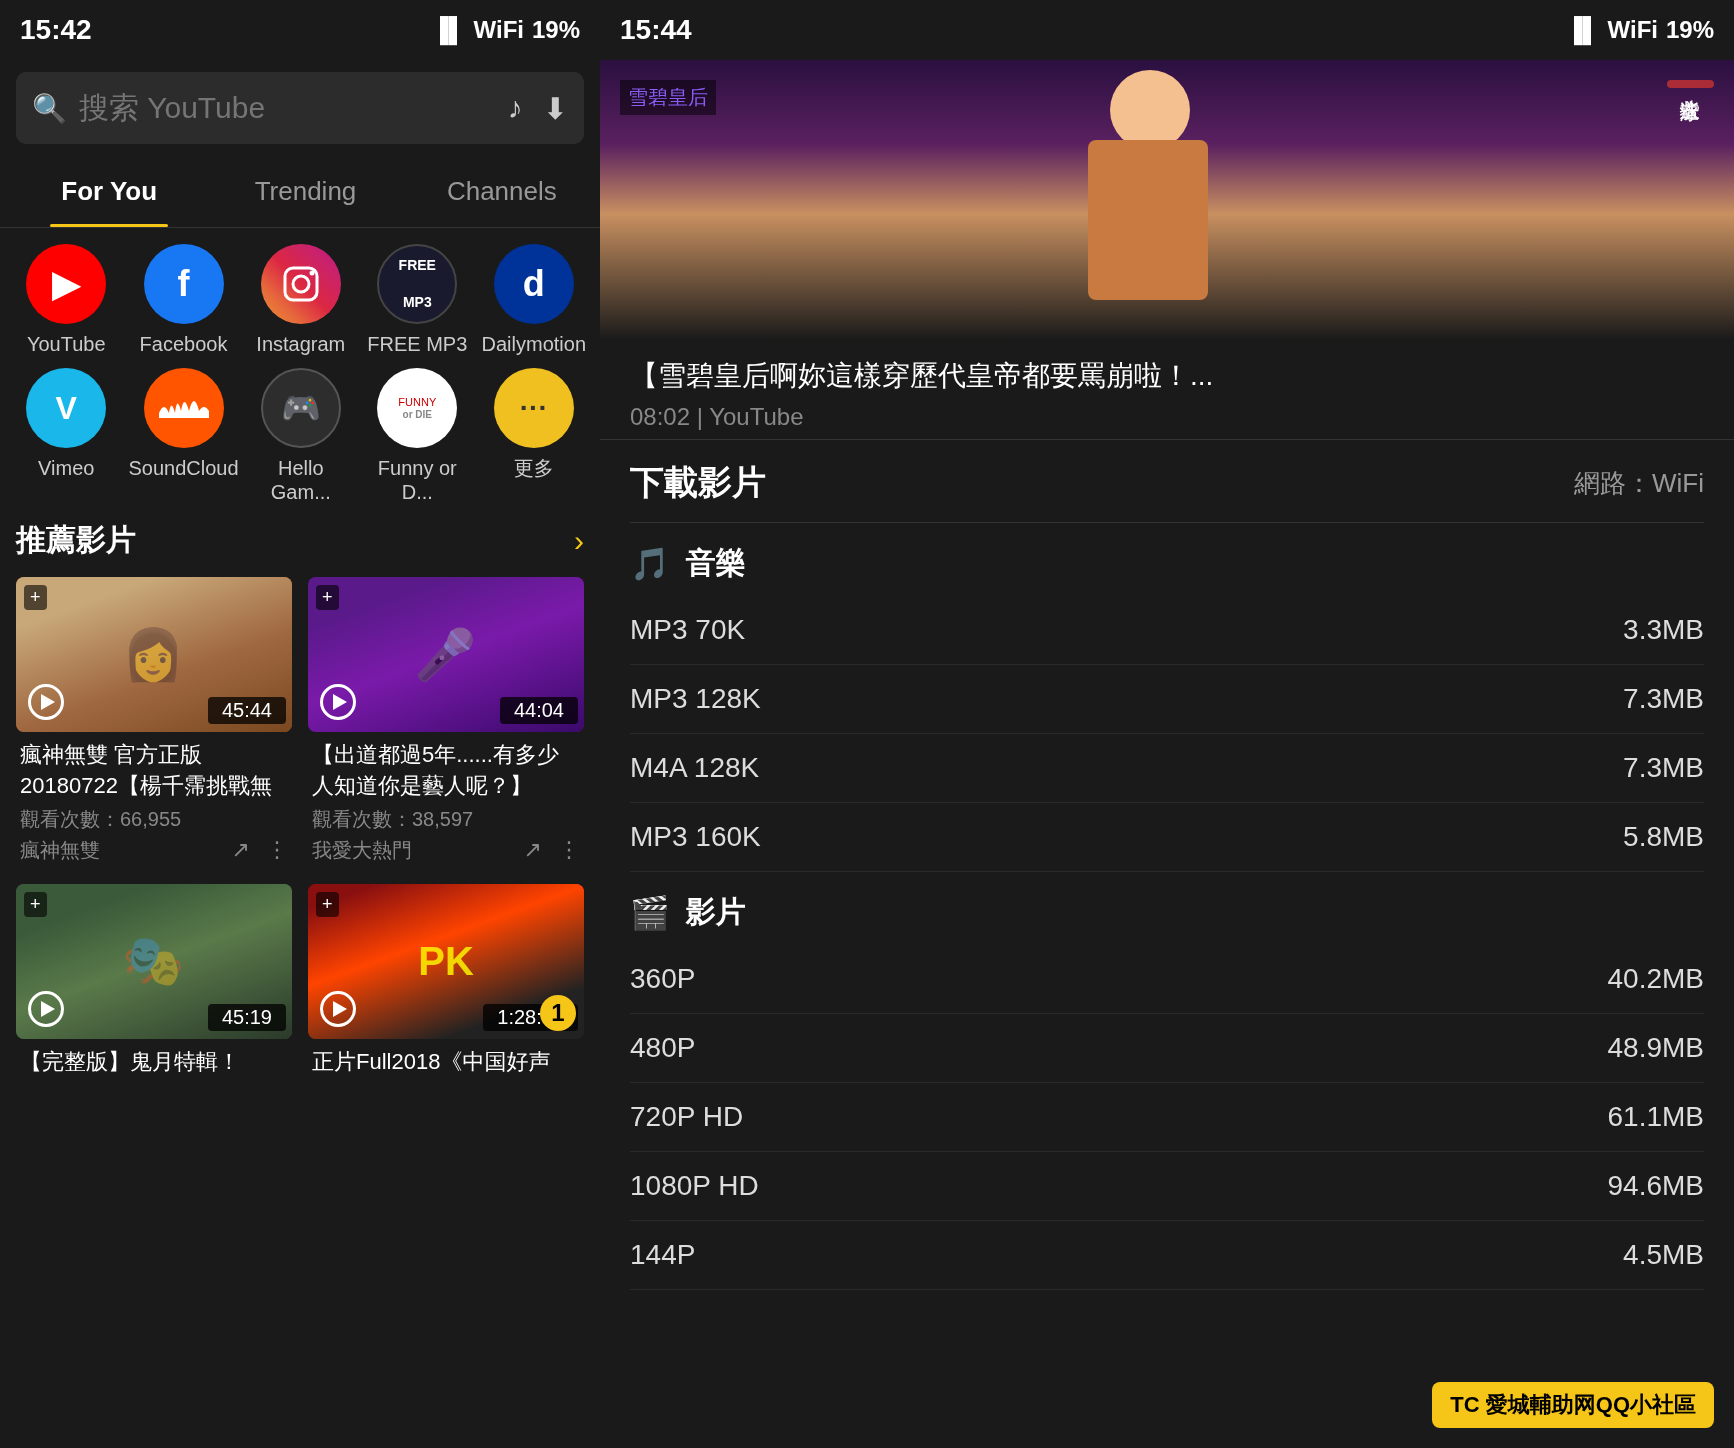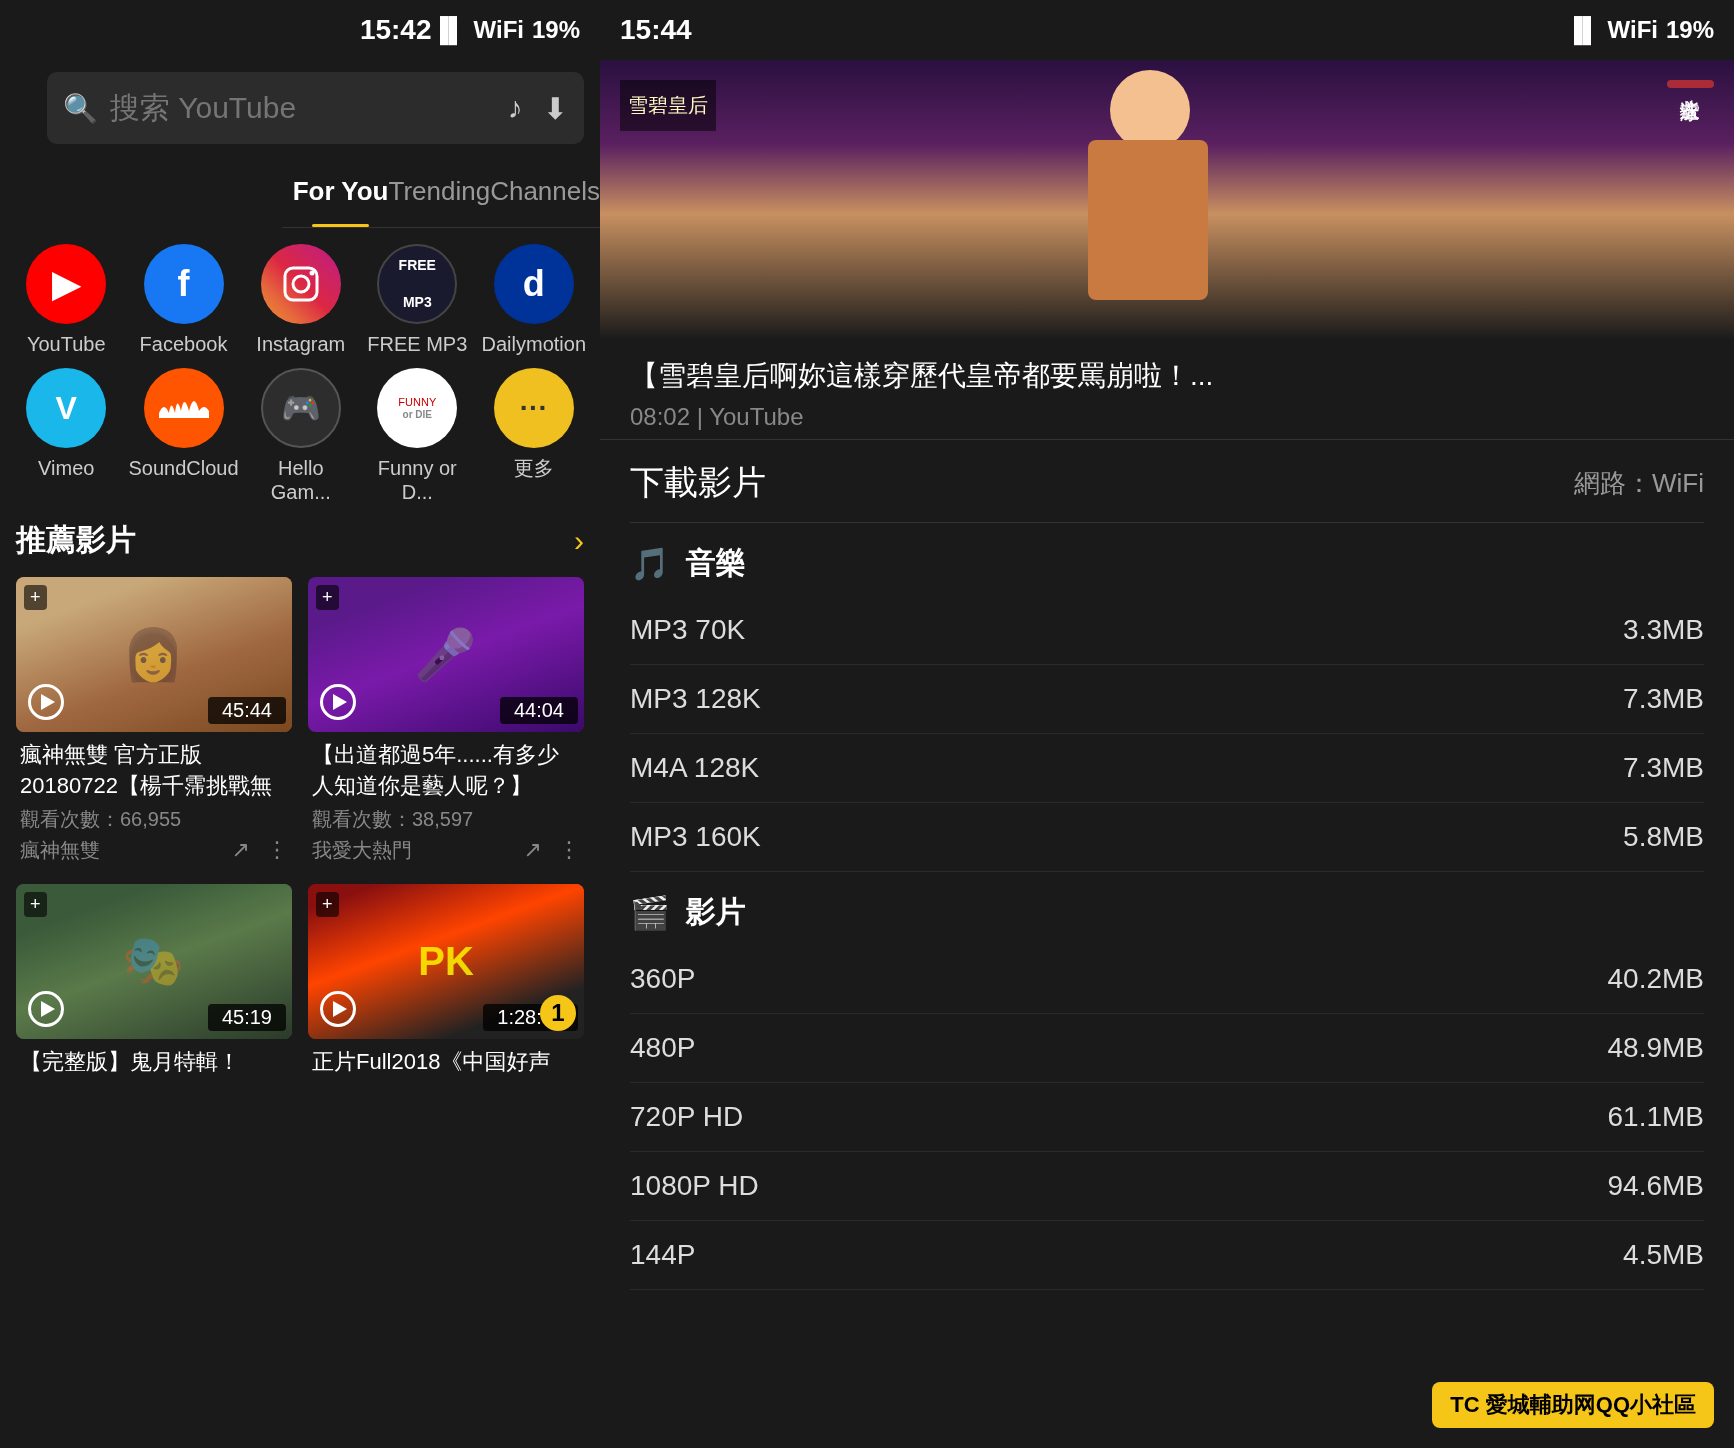--- a/index.html
+++ b/index.html
@@ -13,21 +13,20 @@
     }
 
     
     .left-panel {
       width: 600px;
       height: 1448px;
       background: #1a1a1a;
       display: flex;
       flex-direction: column;
       overflow: hidden;
-      align-items: flex-end;
     }
 
     
     .status-bar {
       height: 60px;
       background: #1a1a1a;
       display: flex;
       align-items: center;
       justify-content: space-between;
       padding: 0 20px;
@@ -336,23 +335,23 @@
       left: 0;
       right: 0;
       bottom: 0;
       background: linear-gradient(to bottom, #3a1a3a 0%, #5a2a5a 40%, #111 100%);
     }
     .video-overlay-text {
       position: absolute;
       top: 20px;
       left: 20px;
       background: rgba(0,0,0,0.5);
-      color: #fef9c3;
+      color: #8b5cf6;
       font-size: 20px;
-      padding: 12px 8px;
+      padding: 4px 8px;
       border-radius: 0;
     }
     .video-right-banner {
       position: absolute;
       top: 20px;
       right: 20px;
       background: rgba(200,50,50,0.8);
       color: #fff;
       font-size: 20px;
       padding: 4px 10px;
@@ -652,21 +651,21 @@
     <div style="color:#888; font-size:24px; margin-top:8px;">
       <span>08:02</span>
       <span> | </span>
       <span>YouTube</span>
     </div>
   </div>
 
   <div class="download-section">
 
     <div style="display:flex; justify-content:space-between; align-items:center; padding: 20px 0 16px; border-bottom: 1px solid #333;">
-      <span style="color:#fff; font-size:34px; font-weight:normal;">下載影片</span>
+      <span style="color:#fff; font-size:34px; font-weight:bold;">下載影片</span>
       <span style="color:#999; font-size:26px;">網路：WiFi</span>
     </div>
 
     <div class="section-header">
       <span class="section-icon">🎵</span>
       <span class="section-label">音樂</span>
     </div>
 
     <div>
       <div class="download-row">

